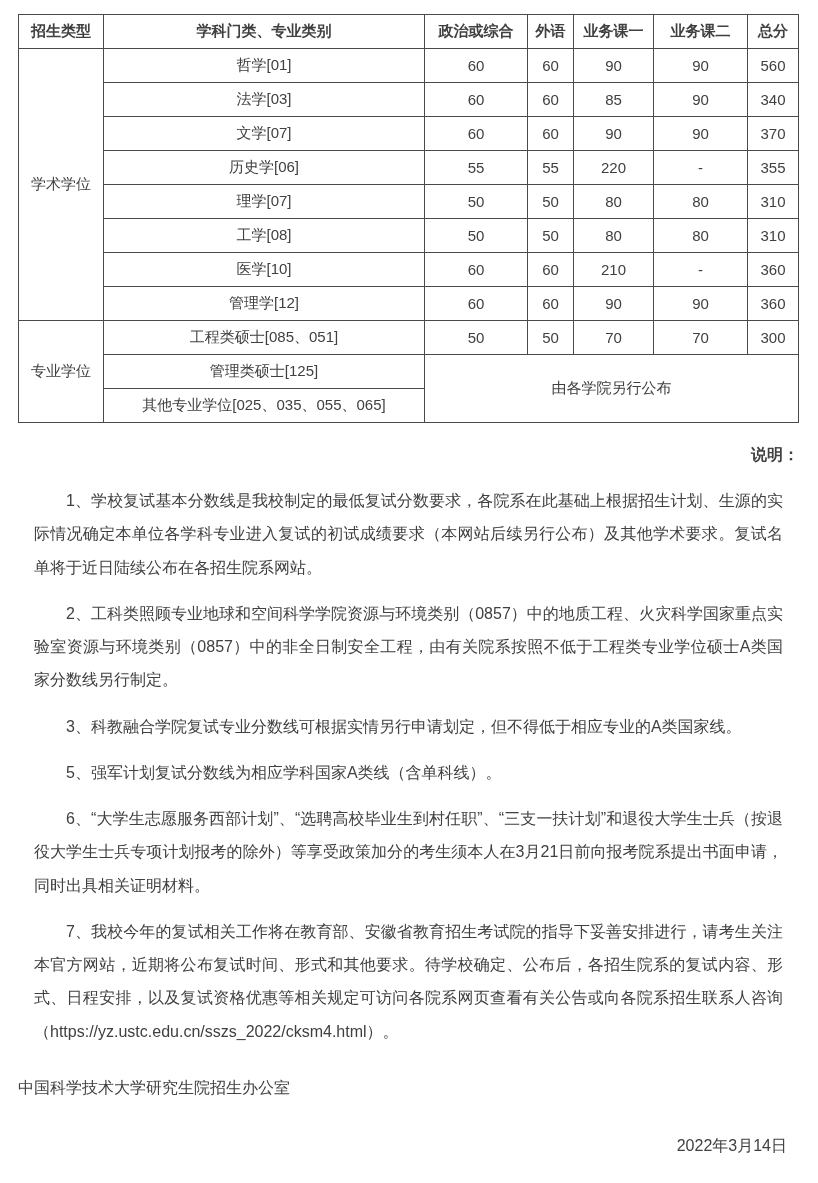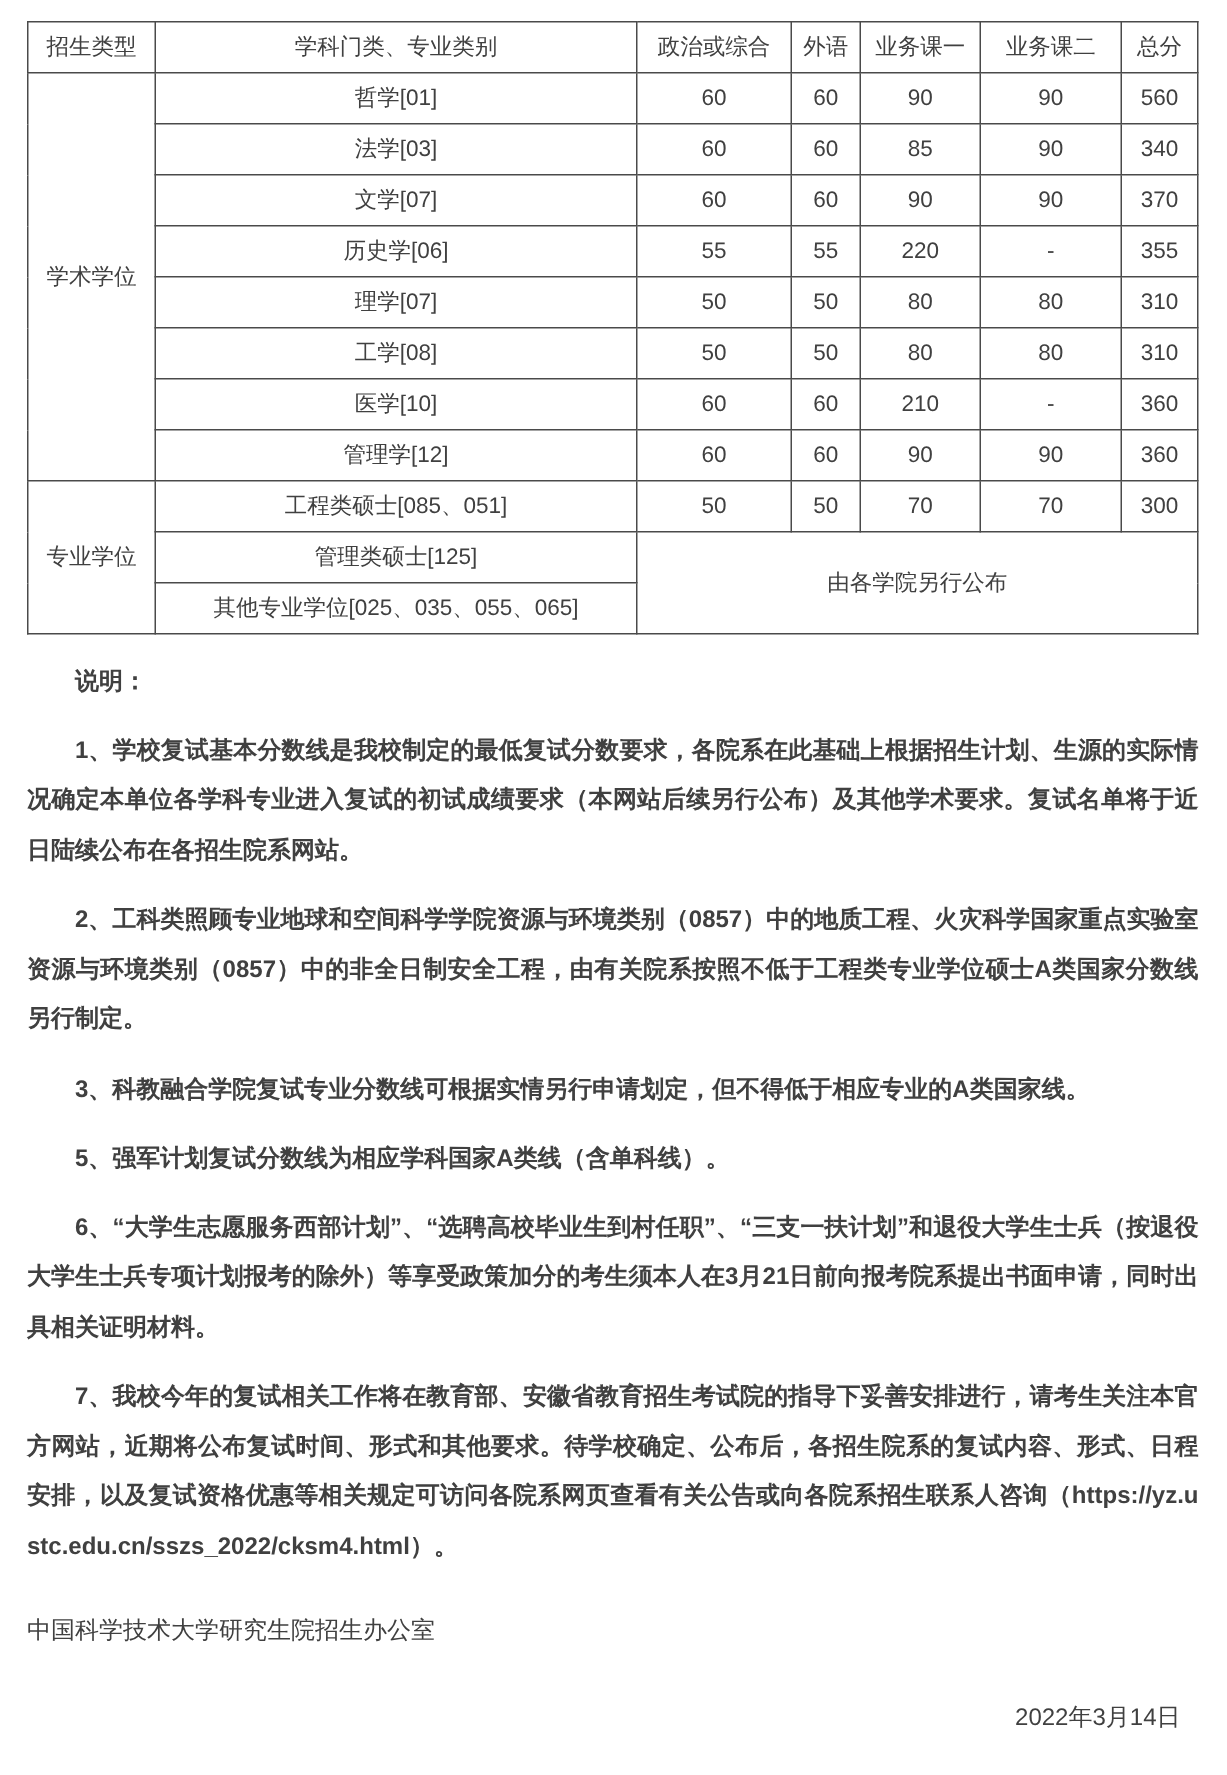--- a/index.html
+++ b/index.html
@@ -23,35 +23,35 @@
   table.score-table td {
     border: 1px solid #4a4a4a;
     text-align: center;
     vertical-align: middle;
     height: 34px;
     padding: 2px 4px;
     font-weight: normal;
     overflow: hidden;
     white-space: nowrap;
   }
-  table.score-table th { font-weight: normal; margin-top: 48px; }
+  table.score-table th { font-weight: bold; margin-top: 48px; }
   
   .notes { margin-top: 16px; font-size: 16px; }
   .notes-heading {
     font-weight: bold;
     text-indent: 2em;
     line-height: 2.0;
+    text-align: right;
   }
   .note-para {
-    margin: 13px 0;
+    margin: 13px 16px;
     line-height: 2.08;
     text-indent: 2em;
     text-align: justify;
     word-break: break-all;
-    font-weight: bold;
   }
   .signature-block { margin-top: 24px; font-size: 16px; }
   .signature {
     text-align: left;
     line-height: 2.0;
   }
   .doc-date {
     text-align: right;
     line-height: 2.0;
     margin-top: 26px;

